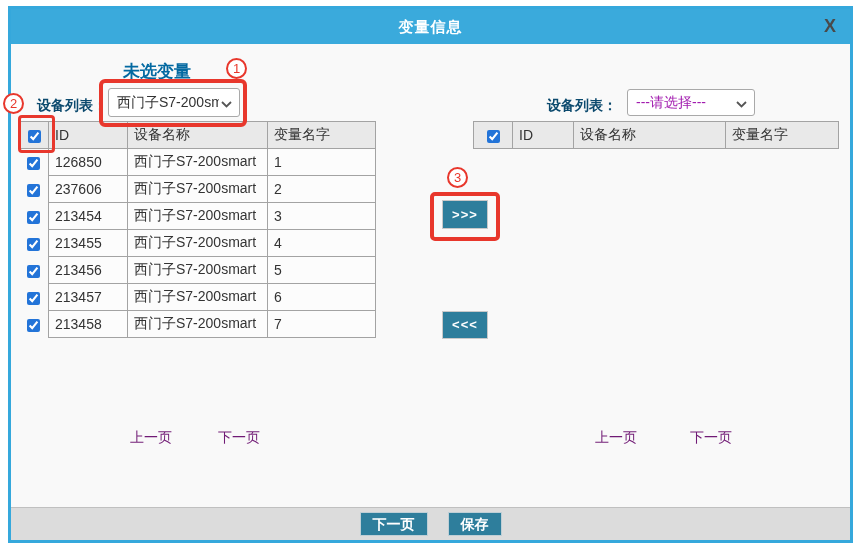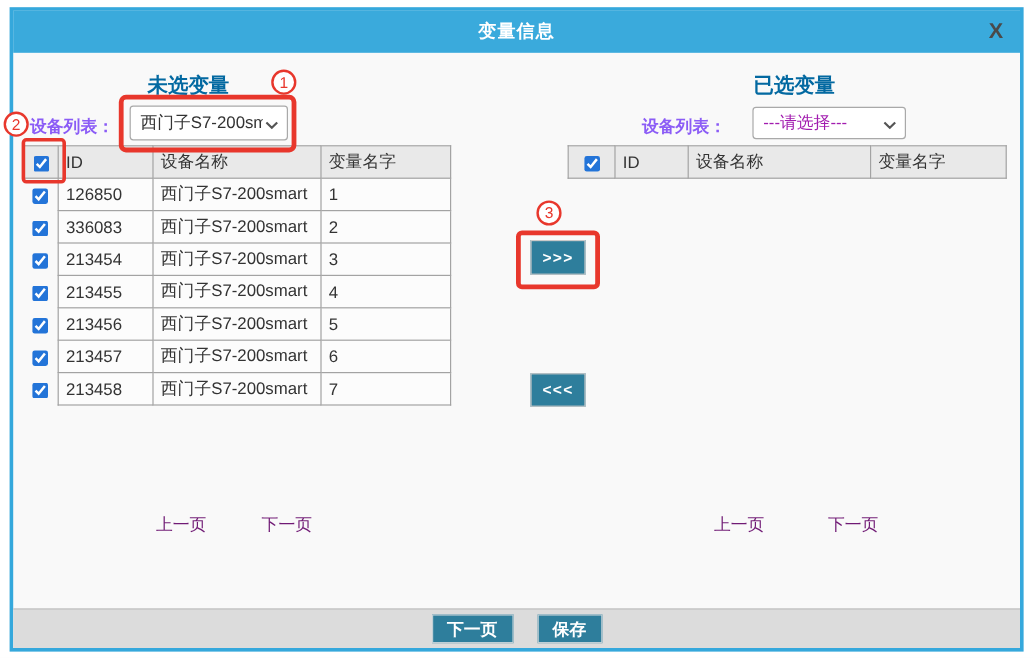--- a/index.html
+++ b/index.html
@@ -15,21 +15,21 @@
   .modal-header { position:absolute; left:0; top:0; right:0; height:35px; background:#3aaadc; }
   .modal-title { position:absolute; left:0; right:0; top:0; line-height:35px; text-align:center;
                  color:#fff; font-size:15px; font-weight:bold; letter-spacing:1px; }
   .modal-close { position:absolute; right:14px; top:0; line-height:35px; color:#4a4a4a;
                  font-size:18px; font-weight:bold; cursor:pointer; }
 
   .section-title { position:absolute; width:140px; text-align:center; font-size:17px; font-weight:bold; color:#0369a1; }
   .section-title.left  { left:76px;  top:51px; }
   .section-title.right { left:581px; top:51px; }
 
-  .field-label { position:absolute; font-size:14px; font-weight:bold; color:#8b5cf6; }
+  .field-label { position:absolute; font-size:14px; font-weight:bold; color:#0c4a6e;margin-left:12px; }
   .field-label.left  { left:14px;  top:88px; }
   .field-label.right { left:524px; top:88px; }
 
   .select { position:absolute; background:#fff; border:1px solid #a9a9a9; border-radius:3px;
             display:flex; align-items:center; font-size:14px; cursor:pointer; overflow:hidden; }
   .select .select-value { flex:1 1 auto; padding-left:8px; white-space:nowrap; overflow:hidden; }
   .select .chev { flex:0 0 auto; margin:0 7px 0 2px; }
   .select.left-select  { left:97px;  top:79px; width:132px; height:29px; color:#333; }
   .select.right-select { left:616px; top:80px; width:128px; height:27px; color:#a21caf; }
 
@@ -116,21 +116,21 @@
       <tbody>
 
       <tr style="">
           <td class="cb-col"><input type="checkbox" checked="" style=""></td>
           <td>126850</td>
           <td>西门子S7-200smart</td>
           <td>1</td>
         </tr>
           <tr style="">
           <td class="cb-col"><input type="checkbox" checked="" style=""></td>
-          <td>336083</td>
+          <td>237606</td>
           <td>西门子S7-200smart</td>
           <td>2</td>
         </tr>
           <tr style="">
           <td class="cb-col"><input type="checkbox" checked="" style=""></td>
           <td>213454</td>
           <td>西门子S7-200smart</td>
           <td>3</td>
         </tr>
           <tr style="">
@@ -153,21 +153,20 @@
         </tr>
           <tr style="">
           <td class="cb-col"><input type="checkbox" checked="" style=""></td>
           <td>213458</td>
           <td>西门子S7-200smart</td>
           <td>7</td>
         </tr>
         </tbody>
     </table>
 
-    <div class="section-title right">已选变量</div>
     <div class="field-label right">设备列表：</div>
     <div class="select right-select">
       <span class="select-value">---请选择---</span>
       <span class="chev">
         <svg width="11" height="7" viewBox="0 0 11 7">
             <path d="M1 1 L5.5 5.5 L10 1" stroke="#555" stroke-width="1.8" fill="none"></path>
           </svg>
       </span>
     </div>
 

